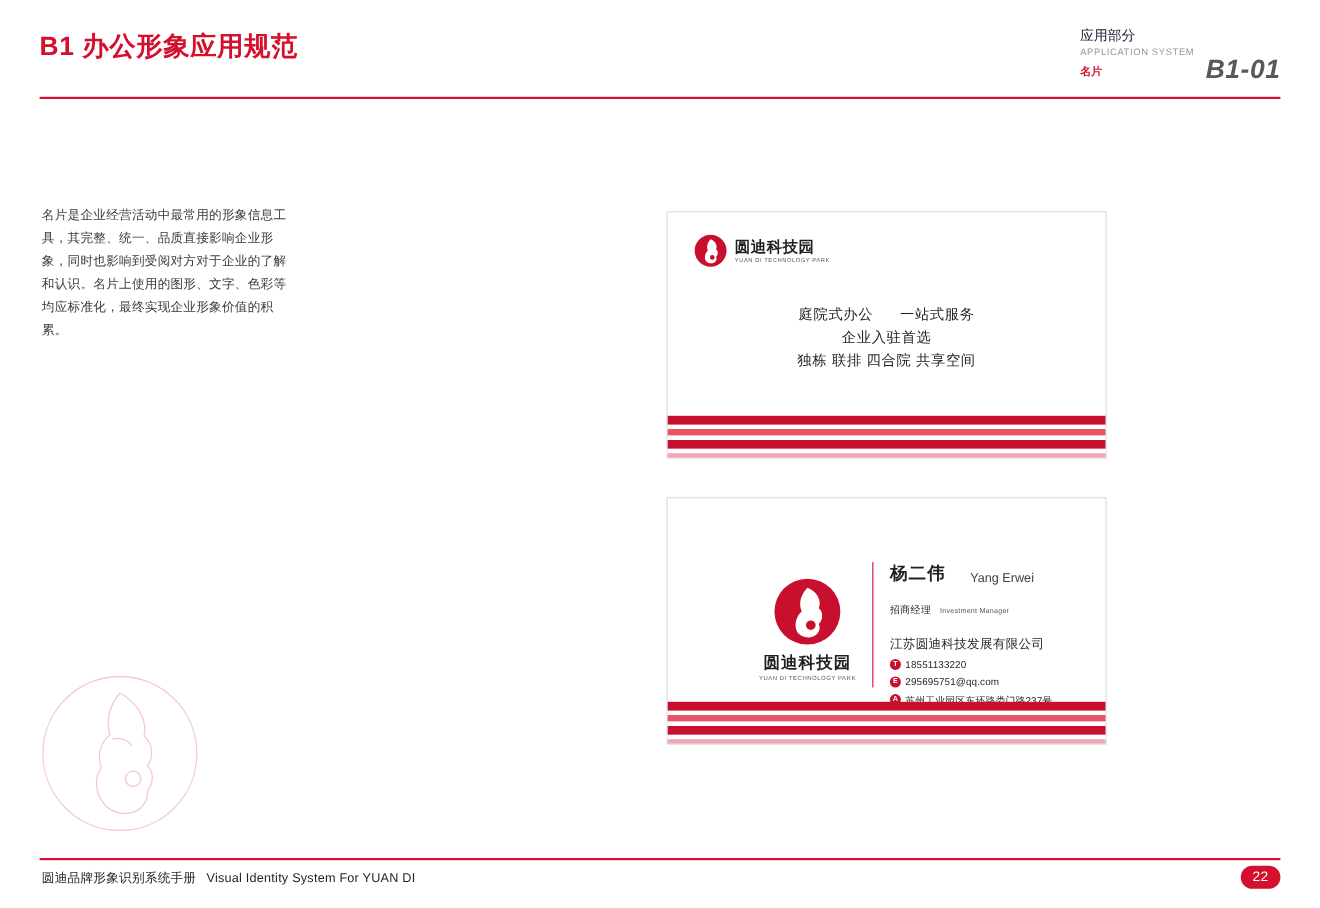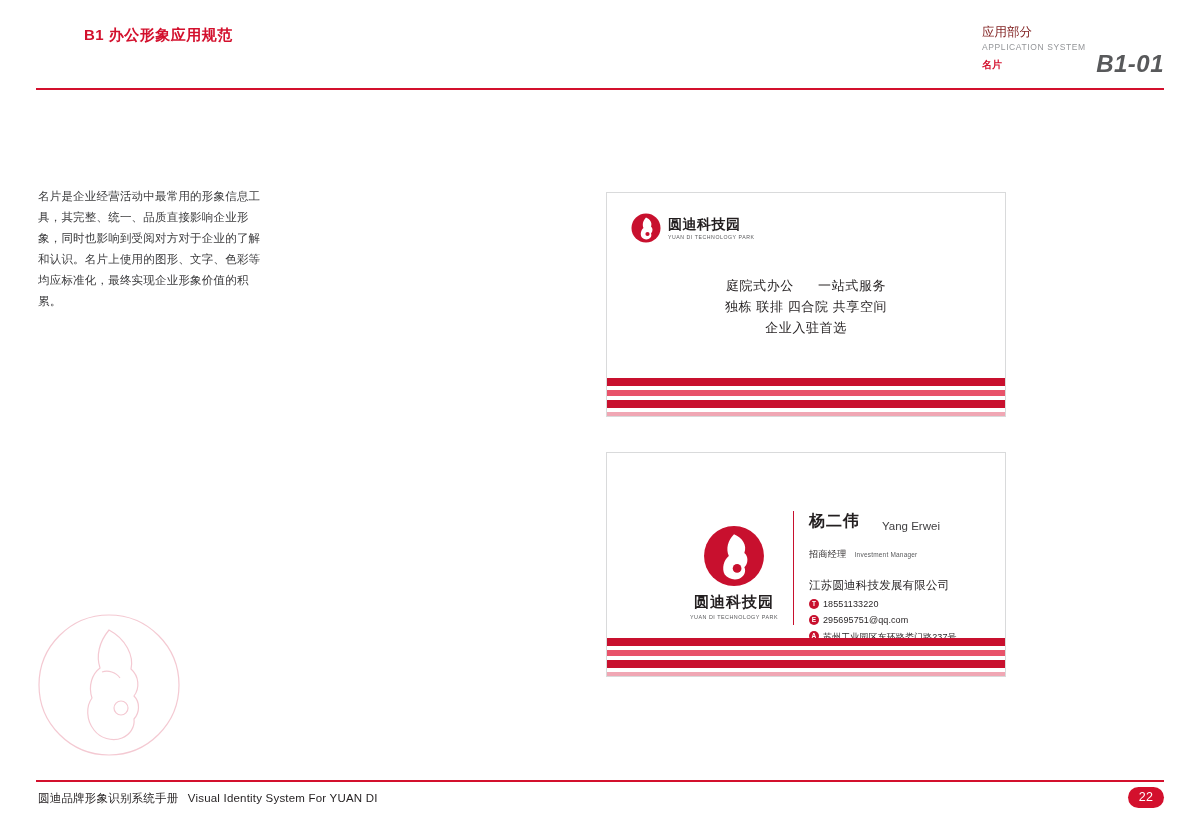--- a/index.html
+++ b/index.html
@@ -43,40 +43,39 @@
     color: #6d6e71;
     font-size: 11px;
     margin-left: 6px;
   }
   .header-top .cn {
     font-size: 11.5px;
     color: #231f20;
   }
   .header-title {
     margin-top: 12px;
-    font-size: 15px;
+    font-size: 24px;
     font-weight: bold;
     color: #d3102d;
     letter-spacing: .5px;
-    margin-left: 48px;
   }
 
   .header-right {
     position: absolute;
     right: 0;
     top: 0;
     width: 420px;
     height: 66px;
   }
   .hr-cn1 {
     position: absolute;
     left: 238px;
     top: 10px;
     font-size: 12.5px;
-    color: #7f1d1d;
+    color: #0f172a;
   }
   .hr-en {
     position: absolute;
     left: 238px;
     top: 28px;
     font-size: 8.5px;
     letter-spacing: .6px;
     color: #939598;
   }
   .hr-cn2 {
@@ -373,22 +372,22 @@
         <div class="cn">圆迪科技园</div>
         <div class="en">YUAN DI TECHNOLOGY PARK</div>
       </div>
     </div>
 
     <div class="front-slogan">
       <div class="line1">
         <span>庭院式办公</span>
         <span>一站式服务</span>
       </div>
+      <div>企业入驻首选</div>
       <div>独栋 联排 四合院 共享空间</div>
-      <div>企业入驻首选</div>
     </div>
 
     <div class="stripes">
       <div class="stripe s1"></div>
       <div class="stripe s2"></div>
       <div class="stripe s3"></div>
       <div class="stripe s4"></div>
       <div class="stripe s5"></div>
       <div class="stripe s6"></div>
       <div class="stripe s7"></div>

